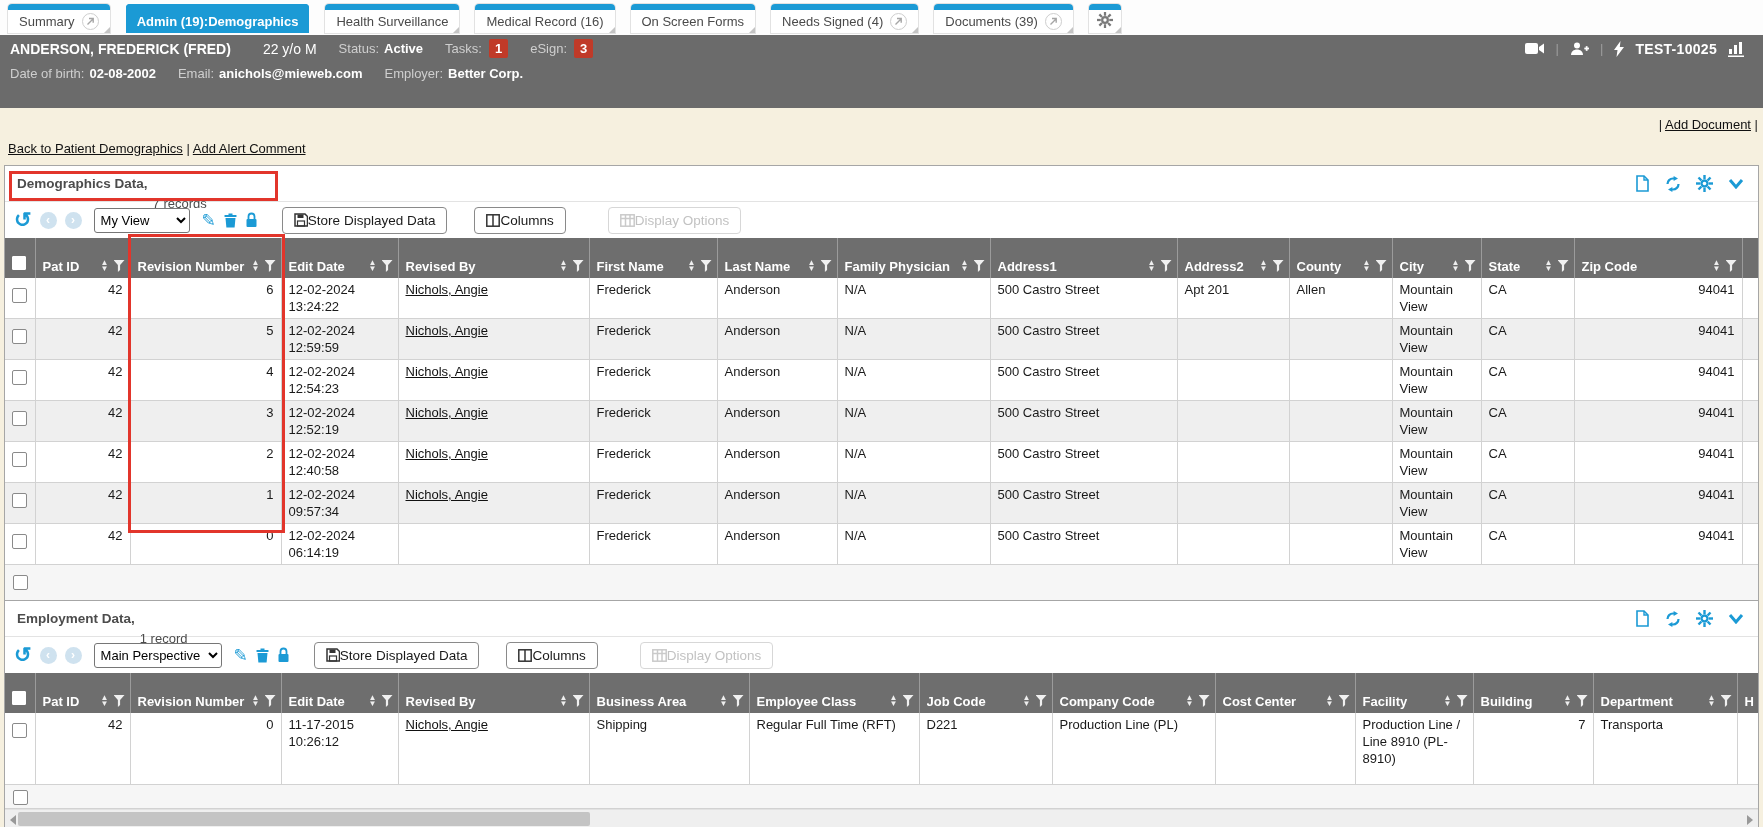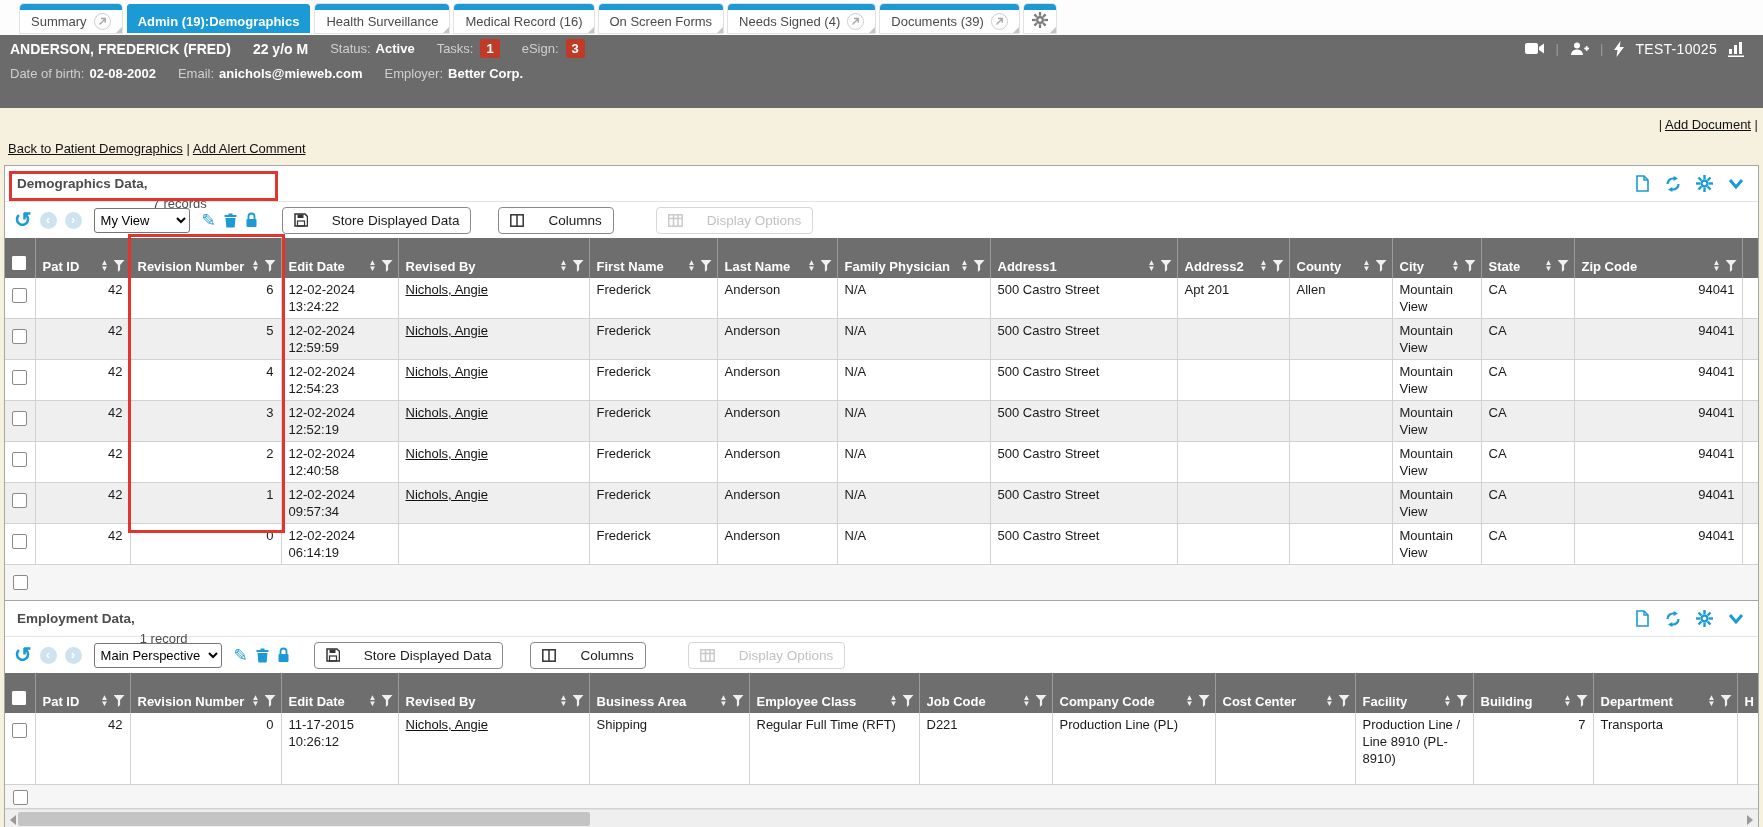--- a/index.html
+++ b/index.html
@@ -5,44 +5,44 @@
   * { box-sizing: border-box; margin: 0; padding: 0; }
   html,body { background:#e8e8e8; }
   .screen {
     position: relative; width: 1763px; height: 827px;
     background: #f6f0df; overflow: hidden;
     font-family: "Liberation Sans", sans-serif; color: #1a1a1a;
   }
   .topstrip { position:absolute; top:0; left:0; width:100%; height:35px; background:#fdfdfd; }
 
   
-  .tabbar { position:absolute; top:4px; left:20px; display:flex; align-items:stretch; gap:5px; z-index:3; }
+  .tabbar { position:absolute; top:4px; left:8px; display:flex; align-items:stretch; gap:16px; z-index:3; }
   .tab {
     position:relative; height:29px; background:#fff; border-radius:4px 4px 0 0;
     display:flex; align-items:center; gap:7px; padding:6px 11px 0 11px;
     font-size:13px; color:#4a4a4a; cursor:pointer; box-shadow:0 0 0 1px #e2e2e2;
     white-space:nowrap;
   }
   .tab::before { content:""; position:absolute; top:0; left:0; right:0; height:6px; background:#1b9ad5; border-radius:4px 4px 0 0; }
   .tab:not(.active)::after { content:""; position:absolute; right:0; bottom:0; border-style:solid; border-width:0 0 6px 6px; border-color:transparent transparent #c4c4c4 transparent; }
   .tab.active { background:#1b9ad5; color:#fff; font-weight:bold; box-shadow:none; }
   .popout { width:17px; height:17px; border:1px solid #cecece; border-radius:50%; display:inline-flex; align-items:center; justify-content:center; background:#fff; color:#a5a5a5; flex:none; }
   .gear-tab { padding:6px 8px 0 8px; color:#7a7a7a; }
 
   
   .banner { position:absolute; top:35px; left:0; width:100%; height:73px; background:#6b6b6b; color:#fff; font-size:13px; z-index:2; }
   .b-row1 { display:flex; align-items:center; height:27px; padding:0 10px; }
   .b-name { font-size:14px; font-weight:bold; }
-  .b-agesex { font-weight:bold; margin-left:22px; font-size:14px; }
+  .b-agesex { font-weight:normal; margin-left:32px; font-size:14px; }
   .b-label { color:#cfcfcf; margin-left:22px; margin-right:5px; }
   .b-value { font-weight:bold; }
   .badge { background:#c03a28; color:#fff; font-weight:bold; padding:2px 6px; border-radius:2px; font-size:13px; margin-left:2px; }
   .b-icons { margin-left:auto; display:flex; align-items:center; gap:11px; padding-right:8px; color:#fff; }
   .b-sep { color:#9e9e9e; }
-  .b-sys { font-weight:normal; font-size:14px; letter-spacing:.3px; }
+  .b-sys { font-weight:bold; font-size:14px; letter-spacing:.3px; }
   .b-row2, .b-row3 { display:flex; align-items:center; height:23px; padding:0 10px; }
   .b-row2 .b-label:first-child, .b-row3 .b-label:first-child { margin-left:0; }
   .b-med { color:#eec32f; font-weight:bold; }
   .bicon { display:inline-flex; cursor:pointer; }
 
   
   .adddoc { position:absolute; top:117px; right:5px; font-size:13px; color:#222; z-index:2; }
   .links { position:absolute; top:141px; left:8px; font-size:13px; color:#222; z-index:2; }
   .links a, .adddoc a { color:#111; text-decoration:underline; cursor:pointer; }
 
@@ -57,21 +57,21 @@
   .icon-btn { display:inline-flex; cursor:pointer; color:#1b9ad5; }
 
   
   .toolbar { height:36px; display:flex; align-items:center; padding:0 9px; gap:8px; }
   .tb-undo { color:#1b9ad5; font-size:21px; font-weight:bold; line-height:20px; cursor:pointer; }
   .tb-nav { width:17px; height:17px; border-radius:50%; background:#cfe2ef; color:#fff; display:inline-flex; align-items:center; justify-content:center; font-size:12px; font-weight:bold; line-height:1; }
   select.tb-select { height:25px; border:1px solid #767676; border-radius:3px; background:#fff; font-size:13px; font-family:inherit; padding:0 2px; margin:0 4px; }
   .sel-view { width:96px; }
   .sel-persp { width:128px; }
   .tb-pencil { color:#1b9ad5; font-size:17px; line-height:1; cursor:pointer; }
-  .btn { display:inline-flex; align-items:center; gap:24px; height:27px; padding:0 11px; border:1px solid #8a8a8a; border-radius:4px; background:#fff; font-size:13.5px; color:#1a1a1a; cursor:pointer; white-space:nowrap; }
+  .btn { display:inline-flex; align-items:center; gap:0; height:27px; padding:0 11px; border:1px solid #8a8a8a; border-radius:4px; background:#fff; font-size:13.5px; color:#1a1a1a; cursor:pointer; white-space:nowrap; }
   .btn-store { margin-left:16px; }
   .btn-cols { margin-left:19px; }
   .btn-disabled { margin-left:34px; border-color:#d7d7d7; color:#c2c2c2; cursor:default; }
 
   
   table.grid { border-collapse:collapse; table-layout:fixed; width:1753px; font-size:13px; }
   .grid th { background:#6e6e6e; color:#fff; font-weight:bold; height:40px; padding:16px 5px 0 7px; text-align:left; border-left:1px solid #9b9b9b; cursor:pointer; overflow:hidden; }
   .grid th:first-child { border-left:none; cursor:default; }
   .th-wrap { display:flex; align-items:center; gap:5px; }
   .th-label { flex:1; white-space:nowrap; overflow:hidden; }

